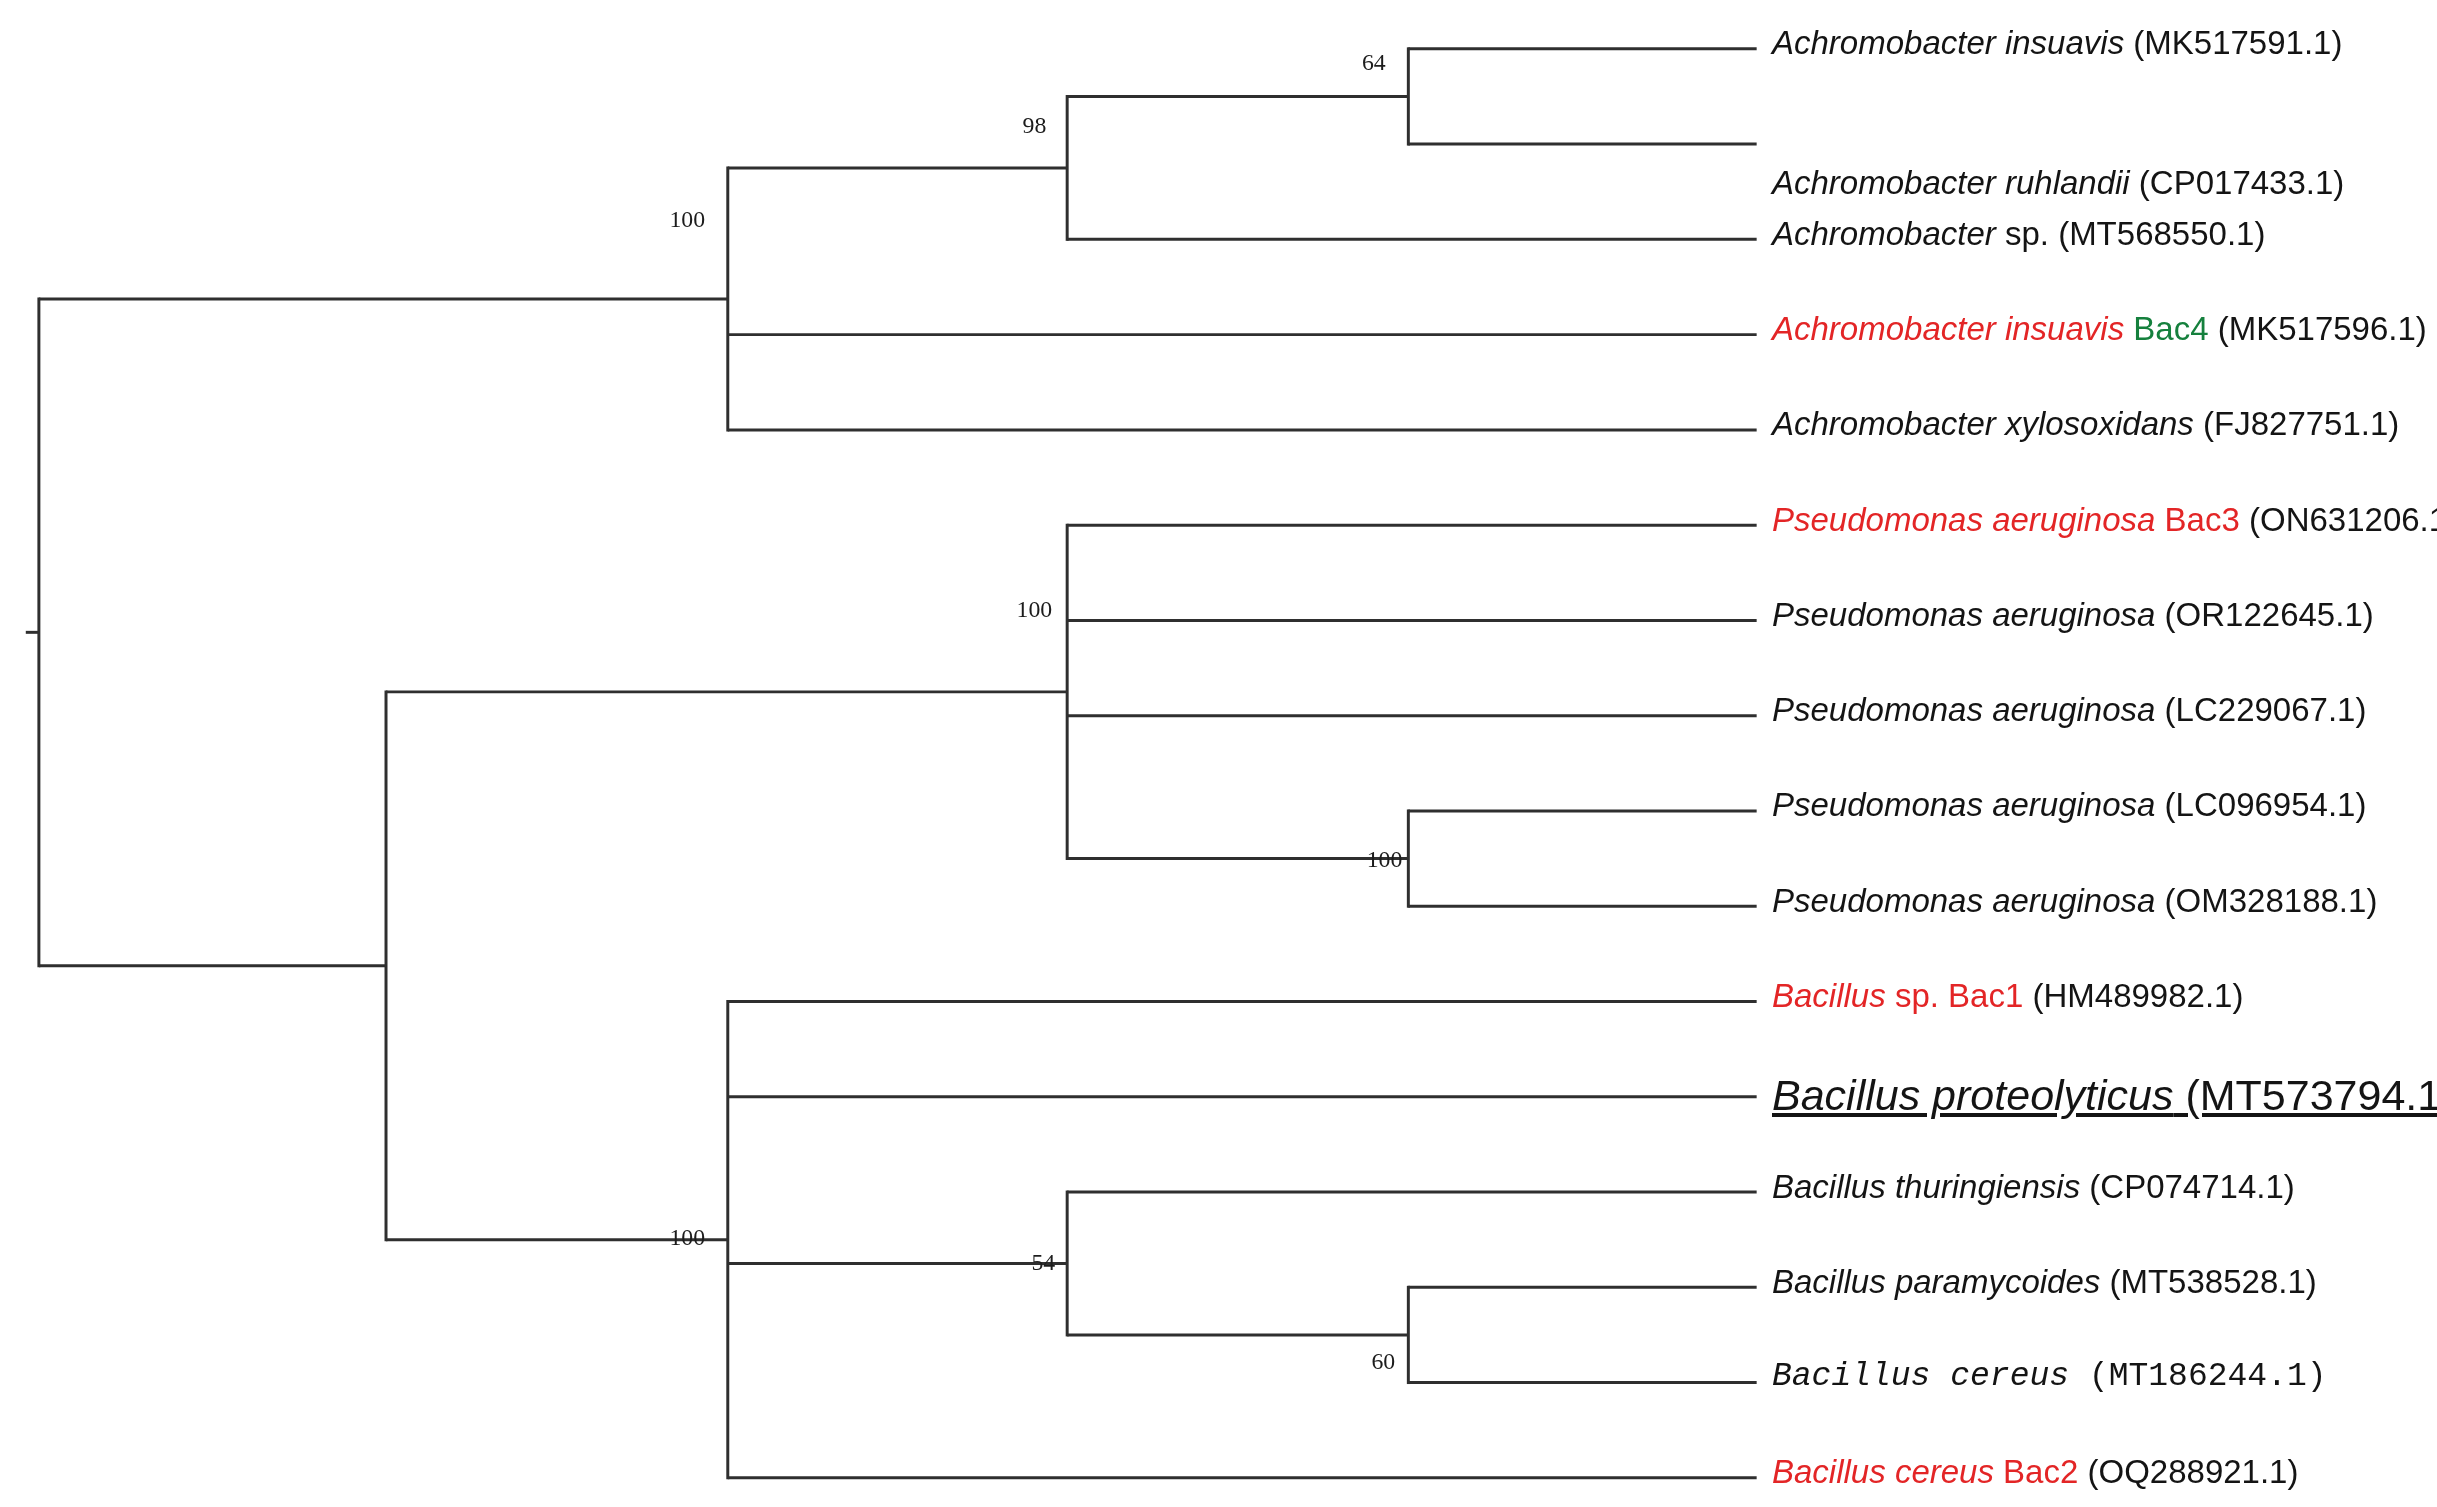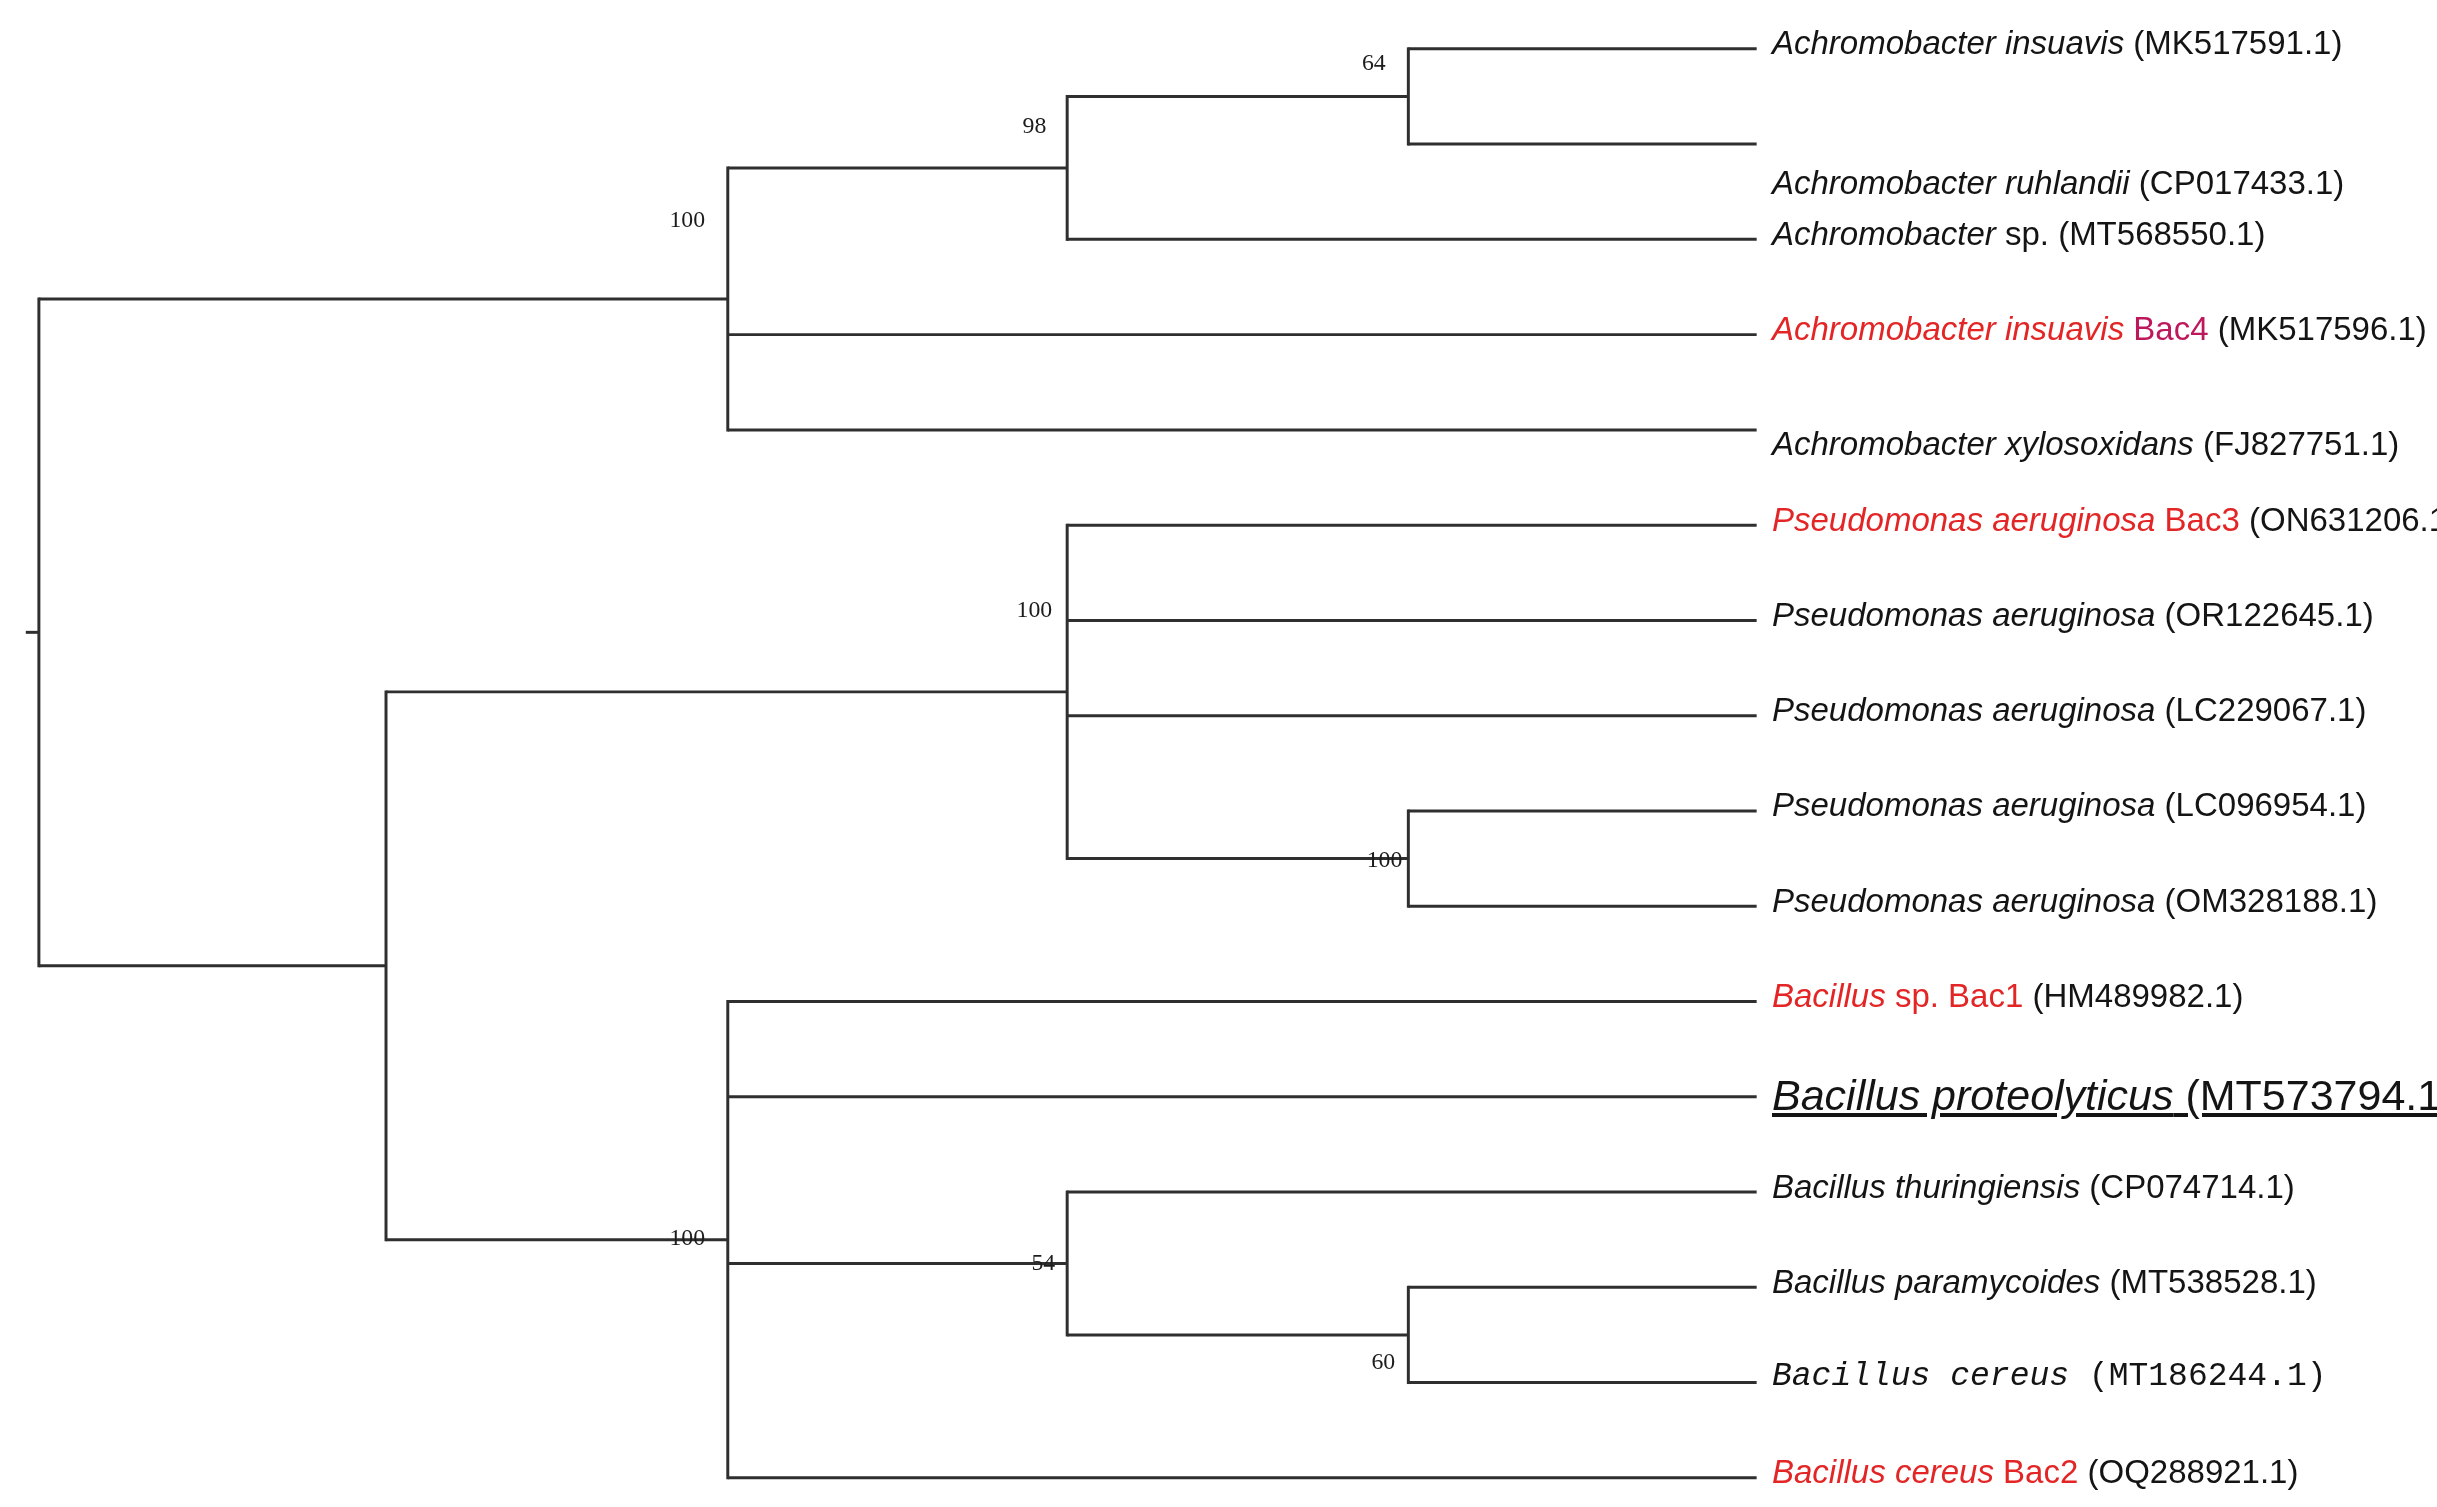--- a/index.html
+++ b/index.html
@@ -81,22 +81,22 @@
       <text class="bs-label" x="1767" y="1022" font-size="40" text-anchor="end" dominant-baseline="central">100</text>
       <text class="bs-label" x="2355" y="1442" font-size="40" text-anchor="end" dominant-baseline="central">100</text>
       <text class="bs-label" x="1184" y="2078" font-size="40" text-anchor="end" dominant-baseline="central">100</text>
       <text class="bs-label" x="1772" y="2120" font-size="40" text-anchor="end" dominant-baseline="central">54</text>
       <text class="bs-label" x="2343" y="2286" font-size="40" text-anchor="end" dominant-baseline="central">60</text>
     </svg>
   <div id="labels">
       <div class="taxon" style="left: 1772px; top: 26px; font-size: 33px;"><span class="species" style="color: rgb(20, 20, 20);">Achromobacter insuavis</span><span class="accession"> (MK517591.1)</span></div>
       <div class="taxon" style="left: 1772px; top: 122px; font-size: 33px; margin-top: 44px;"><span class="species" style="color: rgb(20, 20, 20);">Achromobacter ruhlandii</span><span class="accession"> (CP017433.1)</span></div>
       <div class="taxon" style="left: 1772px; top: 217px; font-size: 33px;"><span class="species" style="color: rgb(20, 20, 20);">Achromobacter</span><span class="strain" style="color: rgb(20, 20, 20);"> sp.</span><span class="accession"> (MT568550.1)</span></div>
-      <div class="taxon" style="left: 1772px; top: 312px; font-size: 33px;"><span class="species" style="color: rgb(227, 37, 38);">Achromobacter insuavis</span><span class="strain" style="color: #be185d;"> Bac4</span><span class="accession"> (MK517596.1)</span></div>
-      <div class="taxon" style="left: 1772px; top: 407px; font-size: 33px; margin-top: 20px;"><span class="species" style="color: rgb(20, 20, 20);">Achromobacter xylosoxidans</span><span class="accession"> (FJ827751.1)</span></div>
+      <div class="taxon" style="left: 1772px; top: 312px; font-size: 33px;"><span class="species" style="color: rgb(227, 37, 38);">Achromobacter insuavis</span><span class="strain" style="color: #15803d;"> Bac4</span><span class="accession"> (MK517596.1)</span></div>
+      <div class="taxon" style="left: 1772px; top: 407px; font-size: 33px;"><span class="species" style="color: rgb(20, 20, 20);">Achromobacter xylosoxidans</span><span class="accession"> (FJ827751.1)</span></div>
       <div class="taxon" style="left: 1772px; top: 503px; font-size: 33px;"><span class="species" style="color: rgb(227, 37, 38);">Pseudomonas aeruginosa</span><span class="strain" style="color: rgb(227, 37, 38);"> Bac3</span><span class="accession"> (ON631206.1)</span></div>
       <div class="taxon" style="left: 1772px; top: 598px; font-size: 33px;"><span class="species" style="color: rgb(20, 20, 20);">Pseudomonas aeruginosa</span><span class="accession"> (OR122645.1)</span></div>
       <div class="taxon" style="left: 1772px; top: 693px; font-size: 33px;"><span class="species" style="color: rgb(20, 20, 20);">Pseudomonas aeruginosa</span><span class="accession"> (LC229067.1)</span></div>
       <div class="taxon" style="left: 1772px; top: 788px; font-size: 33px;"><span class="species" style="color: rgb(20, 20, 20);">Pseudomonas aeruginosa</span><span class="accession"> (LC096954.1)</span></div>
       <div class="taxon" style="left: 1772px; top: 884px; font-size: 33px;"><span class="species" style="color: rgb(20, 20, 20);">Pseudomonas aeruginosa</span><span class="accession"> (OM328188.1)</span></div>
       <div class="taxon" style="left: 1772px; top: 979px; font-size: 33px;"><span class="species" style="color: rgb(227, 37, 38); margin-top: 16px;">Bacillus</span><span class="strain" style="color: rgb(227, 37, 38);"> sp. Bac1</span><span class="accession"> (HM489982.1)</span></div>
       <div class="taxon" style="left: 1772px; top: 1074px; font-size: 43px; text-decoration: underline;"><span class="species" style="color: rgb(20, 20, 20);">Bacillus proteolyticus</span><span class="accession"> (MT573794.1)</span></div>
       <div class="taxon" style="left: 1772px; top: 1170px; font-size: 33px;"><span class="species" style="color: rgb(20, 20, 20);">Bacillus thuringiensis</span><span class="accession"> (CP074714.1)</span></div>
       <div class="taxon" style="left: 1772px; top: 1265px; font-size: 33px;"><span class="species" style="color: rgb(20, 20, 20);">Bacillus paramycoides</span><span class="accession"> (MT538528.1)</span></div>
       <div class="taxon" style="left: 1772px; top: 1360px; font-size: 33px; font-family: Liberation Mono, monospace;"><span class="species" style="color: rgb(20, 20, 20);">Bacillus cereus</span><span class="accession"> (MT186244.1)</span></div>

